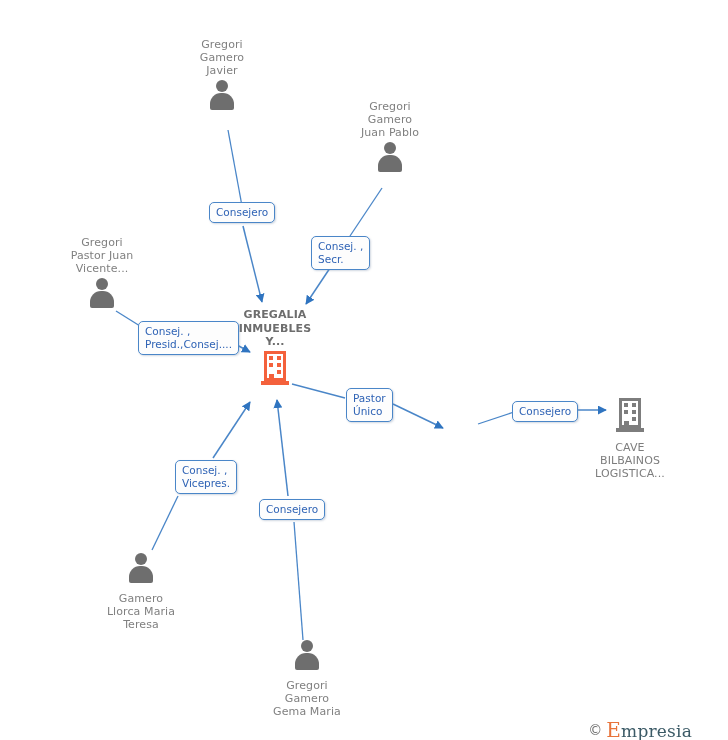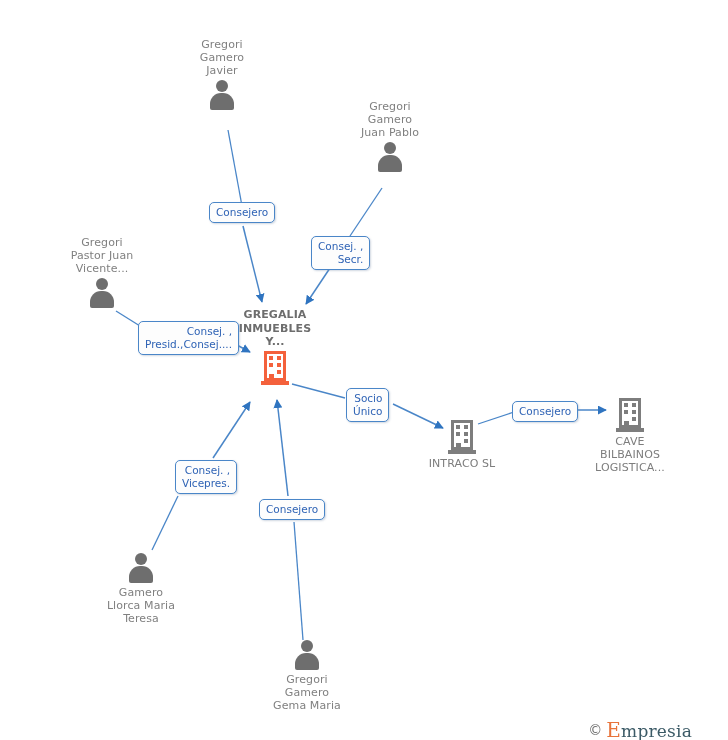--- a/index.html
+++ b/index.html
@@ -54,21 +54,21 @@
     line-height: 13.5px;
   }
   .node-label.company-sub {
     color: #7d7d7d;
   }
   .node-icon {
     display: block;
     margin: 0 auto;
   }
   .node.label-above .node-label { margin-bottom: 2px; }
-  .node.label-below .node-label { margin-top: 3px; }
+  .node.label-below .node-label { margin-top: 9px; }
 
   
   .person-icon {
     width: 30px;
     height: 30px;
     position: relative;
   }
   .person-icon .head {
     position: absolute;
     left: 50%;
@@ -133,21 +133,21 @@
   
   .edge-label {
     position: absolute;
     box-sizing: border-box;
     background: #fdfdfd;
     border: 1px solid #4a86c8;
     border-radius: 5px;
     color: #2f63b5;
     font-size: 10.5px;
     line-height: 13px;
-    text-align: right;
+    text-align: left;
     padding: 3px 6px;
     white-space: pre-line;
     box-shadow: 1px 1px 2px rgba(120,140,170,0.35);
     z-index: 4;
   }
 
   
   #watermark {
     position: absolute;
     right: 8px;
@@ -259,33 +259,20 @@
       <span class="win" style="left:8px;  top:5px;"></span>
       <span class="win" style="left:16px; top:5px;"></span>
       <span class="win" style="left:8px;  top:12px;"></span>
       <span class="win" style="left:16px; top:12px;"></span>
       <span class="win" style="left:16px; top:19px;"></span>
       <span class="door"></span>
       <span class="base"></span>
     </div>
   </div>
 
-  <div class="node label-below" style="left:462px; top:412px;">
-    <div class="node-icon building-icon gray">
-      <span class="tower"></span>
-      <span class="win" style="left:8px;  top:5px;"></span>
-      <span class="win" style="left:16px; top:5px;"></span>
-      <span class="win" style="left:8px;  top:12px;"></span>
-      <span class="win" style="left:16px; top:12px;"></span>
-      <span class="win" style="left:16px; top:19px;"></span>
-      <span class="door"></span>
-      <span class="base"></span>
-    </div>
-    <div class="node-label company-sub">INTRACO SL</div>
-  </div>
 
   <div class="node label-below" style="left:630px; top:390px;">
     <div class="node-icon building-icon gray">
       <span class="tower"></span>
       <span class="win" style="left:8px;  top:5px;"></span>
       <span class="win" style="left:16px; top:5px;"></span>
       <span class="win" style="left:8px;  top:12px;"></span>
       <span class="win" style="left:16px; top:12px;"></span>
       <span class="win" style="left:16px; top:19px;"></span>
       <span class="door"></span>
@@ -317,21 +304,21 @@
   </div>
 
   <div class="edge-label" style="left:209px; top:194px;">Consejero</div>
 
   <div class="edge-label" style="left:311px; top:228px;">Consej. ,
 Secr.</div>
 
   <div class="edge-label" style="left:138px; top:313px;">Consej. ,
 Presid.,Consej....</div>
 
-  <div class="edge-label" style="left:346px; top:380px;">Socio
+  <div class="edge-label" style="left:346px; top:380px;">Pastor
 Único</div>
 
   <div class="edge-label" style="left:512px; top:393px;">Consejero</div>
 
   <div class="edge-label" style="left:175px; top:452px;">Consej. ,
 Vicepres.</div>
 
   <div class="edge-label" style="left:259px; top:491px;">Consejero</div>
 
   <div id="watermark">

